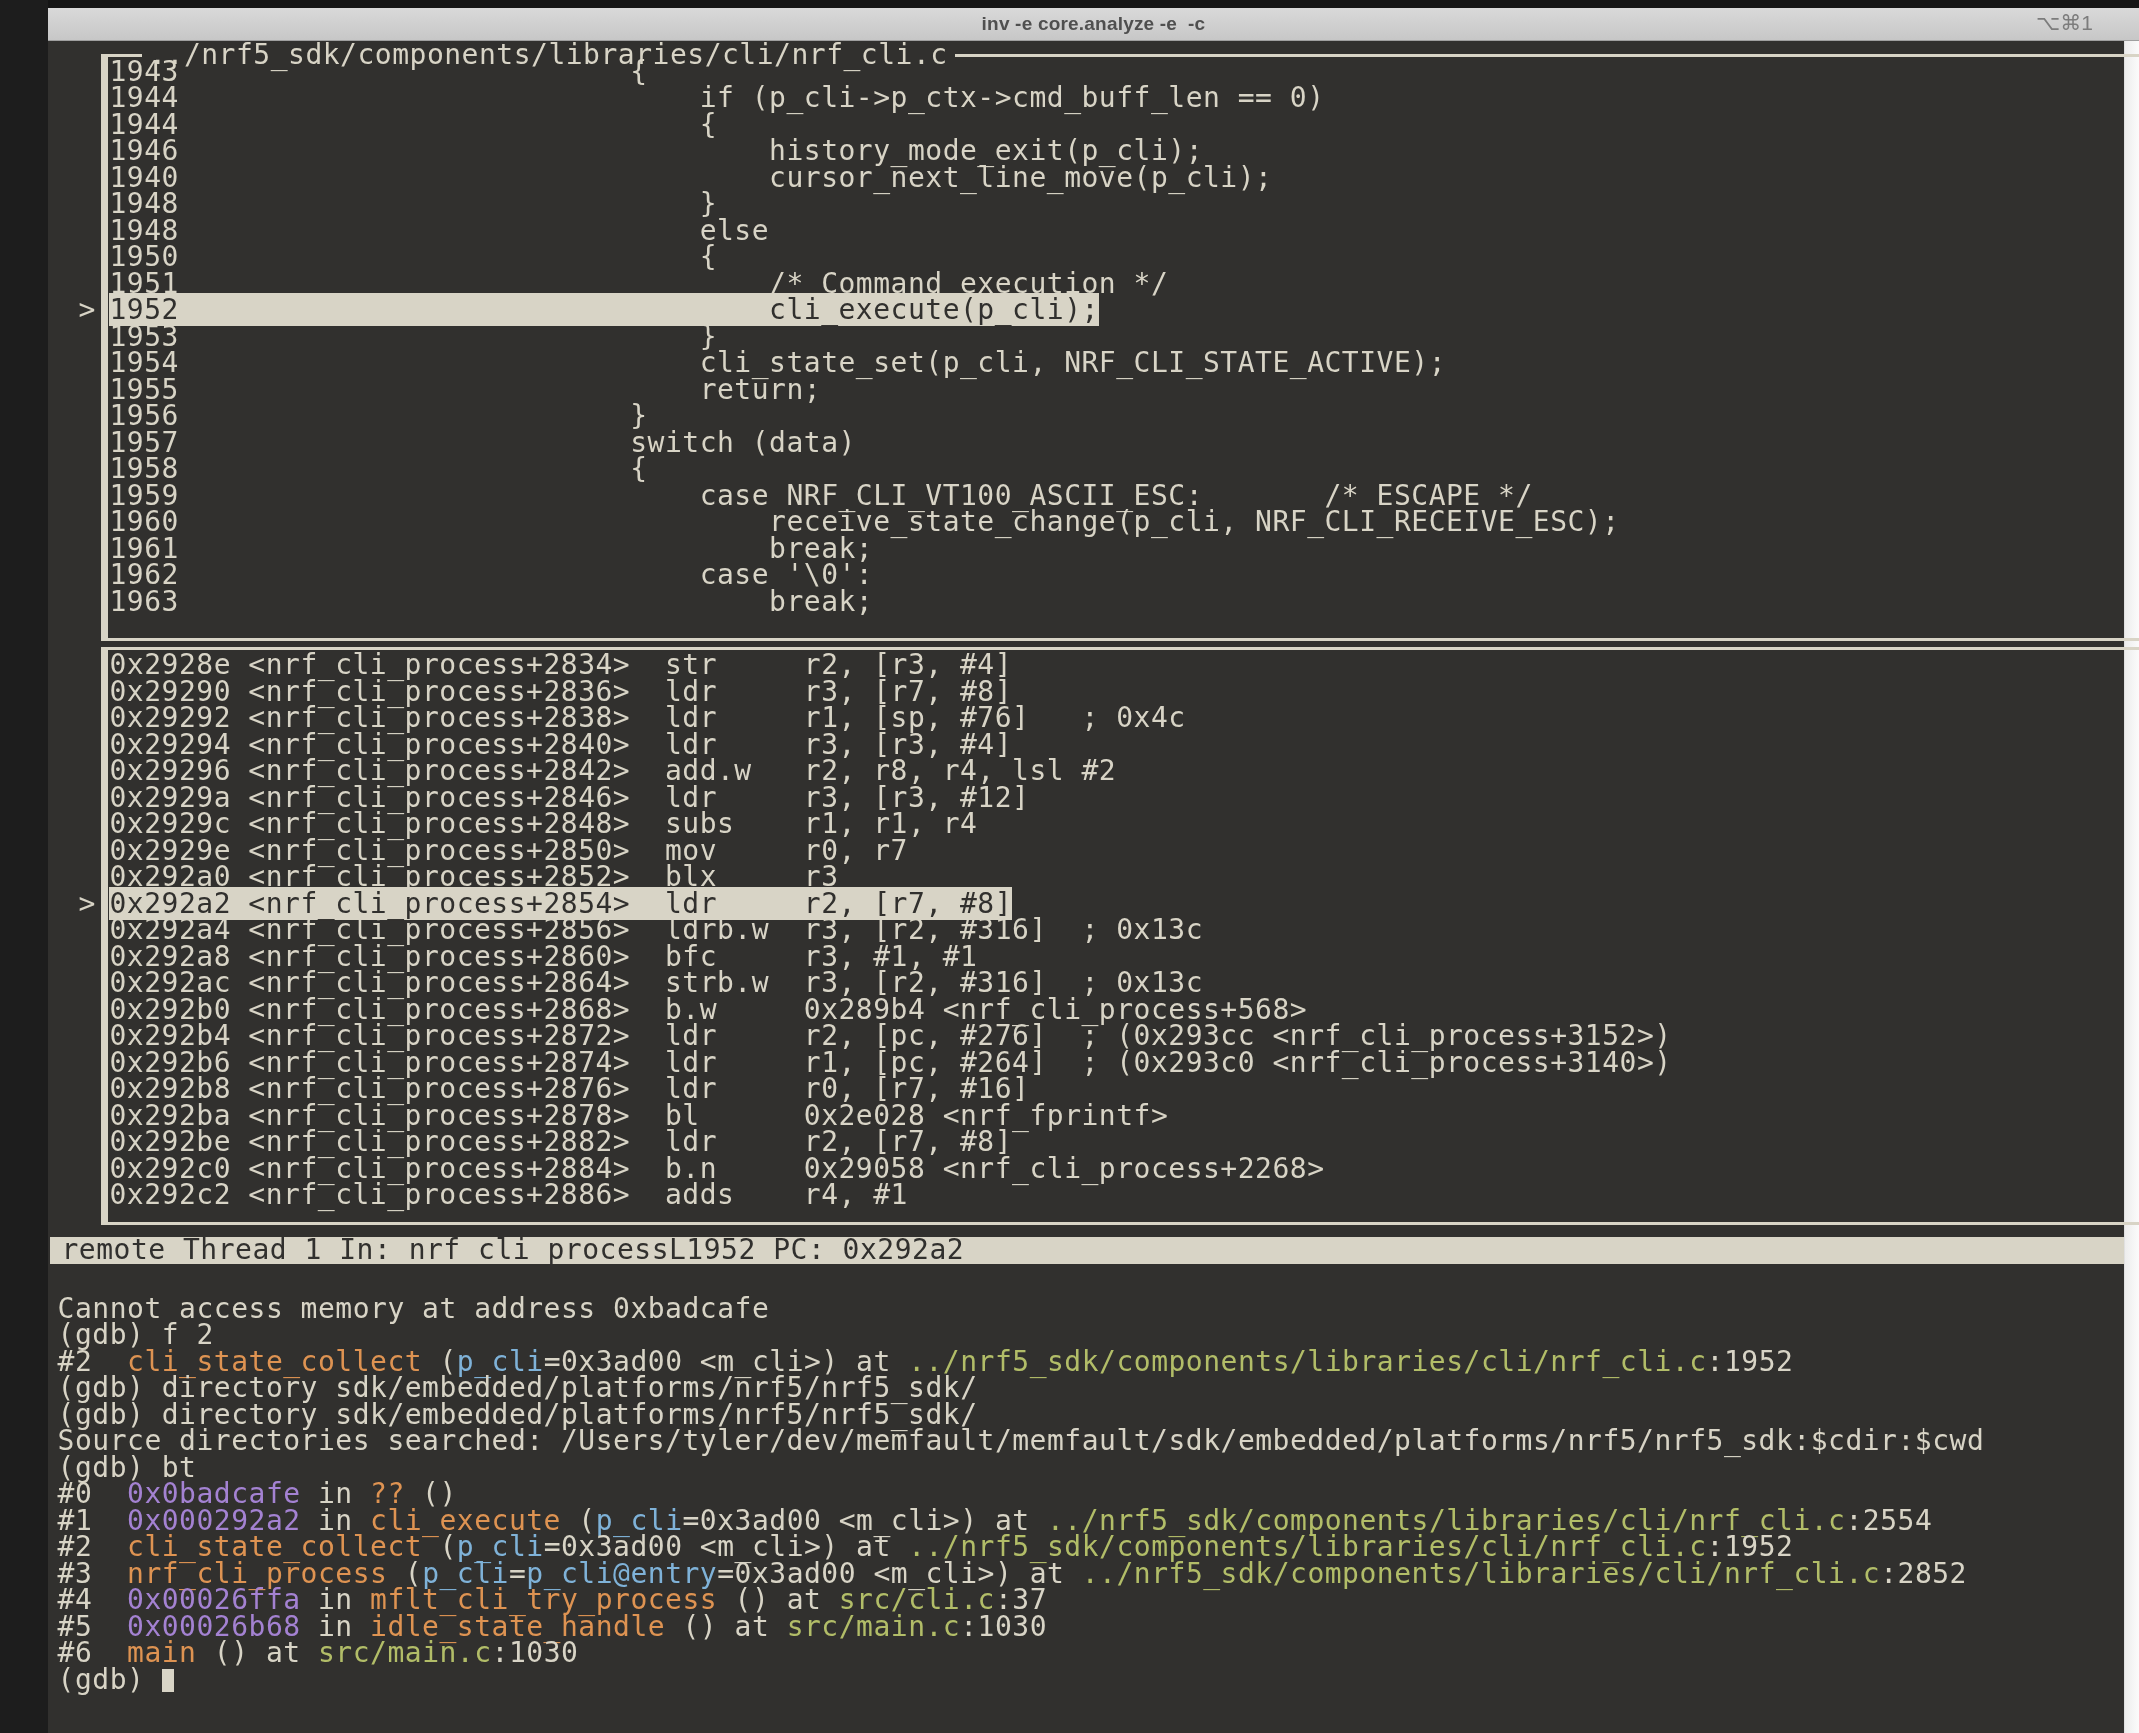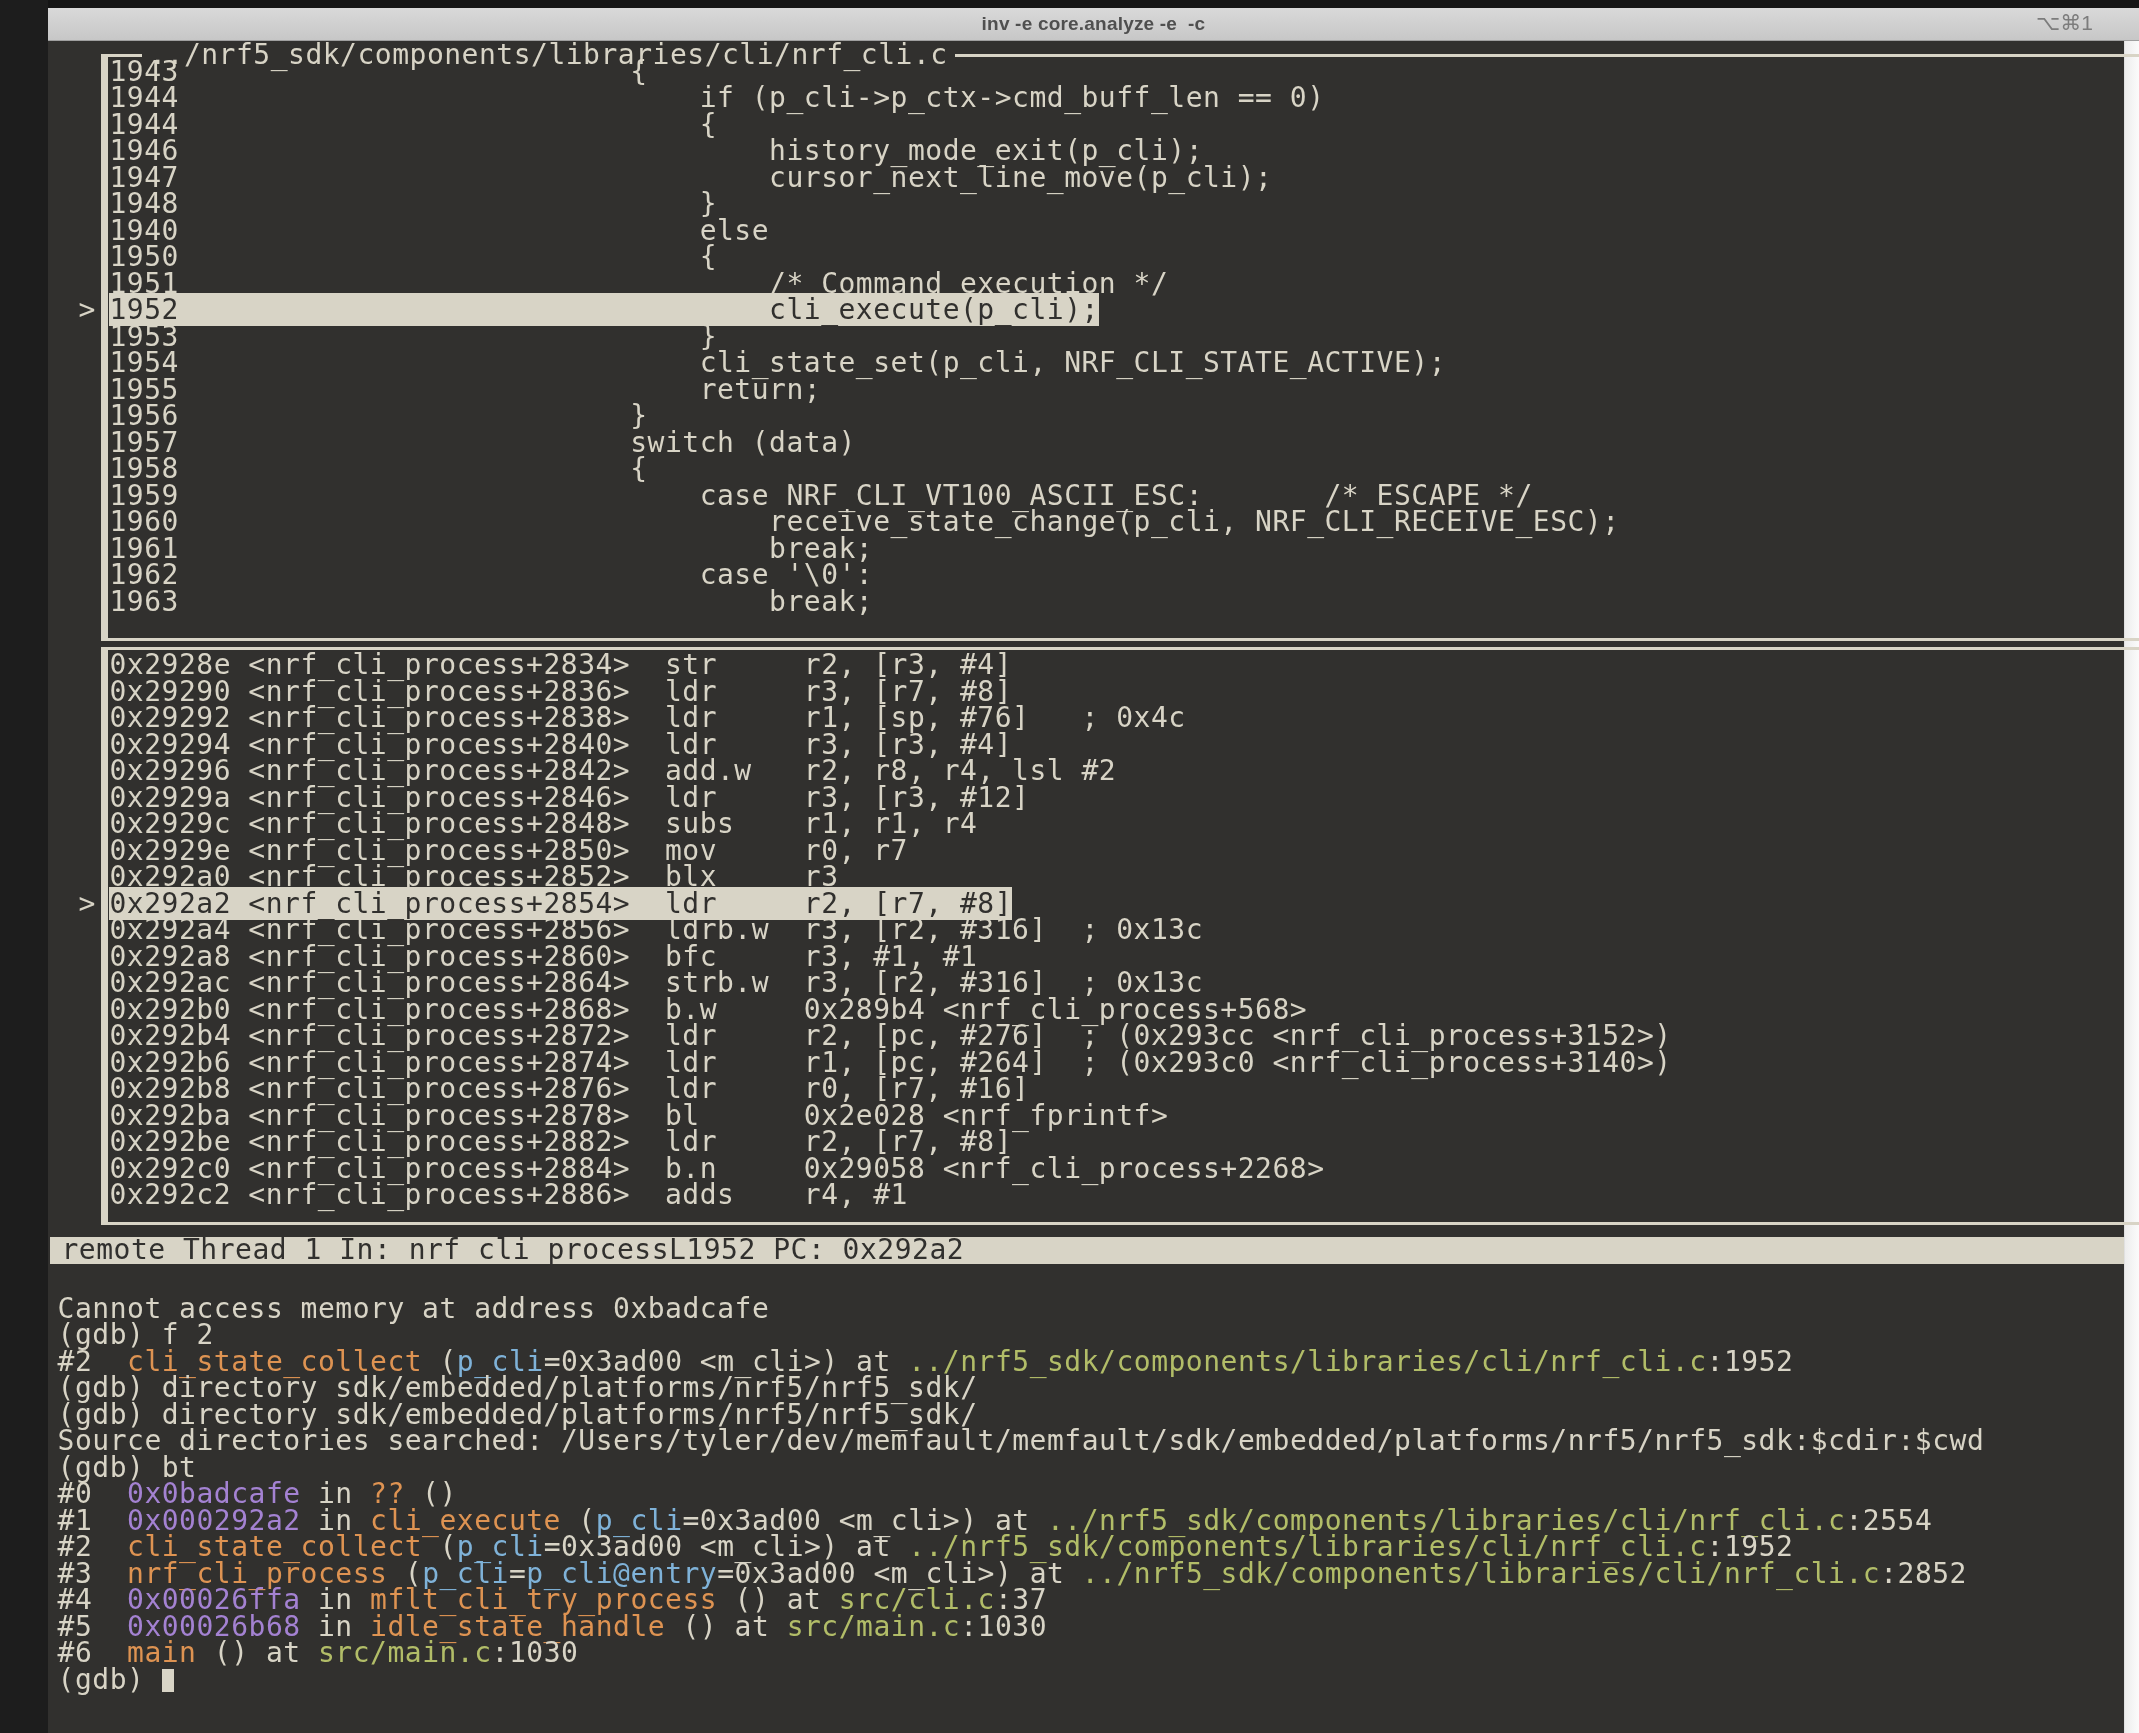--- a/index.html
+++ b/index.html
@@ -49,23 +49,23 @@
   <div class="terminal">
     <div class="scrollbar"></div>
 
     <div class="pane source-pane">
       <div class="pane-title">../nrf5_sdk/components/libraries/cli/nrf_cli.c</div>
       <div class="rows" id="src-rows">
           <div class="trow"><span class="ttext">1943                          {</span></div>
           <div class="trow"><span class="ttext">1944                              if (p_cli-&gt;p_ctx-&gt;cmd_buff_len == 0)</span></div>
           <div class="trow"><span class="ttext">1944                              {</span></div>
           <div class="trow"><span class="ttext">1946                                  history_mode_exit(p_cli);</span></div>
-          <div class="trow"><span class="ttext">1947                                  cursor_next_line_move(p_cli);</span></div>
+          <div class="trow"><span class="ttext">1940                                  cursor_next_line_move(p_cli);</span></div>
           <div class="trow"><span class="ttext">1948                              }</span></div>
-          <div class="trow"><span class="ttext">1940                              else</span></div>
+          <div class="trow"><span class="ttext">1948                              else</span></div>
           <div class="trow"><span class="ttext">1950                              {</span></div>
           <div class="trow"><span class="ttext">1951                                  /* Command execution */</span></div>
           <div class="trow"><span class="marker">&gt;</span><span class="ttext hl">1952                                  cli_execute(p_cli);</span></div>
           <div class="trow"><span class="ttext">1953                              }</span></div>
           <div class="trow"><span class="ttext">1954                              cli_state_set(p_cli, NRF_CLI_STATE_ACTIVE);</span></div>
           <div class="trow"><span class="ttext">1955                              return;</span></div>
           <div class="trow"><span class="ttext">1956                          }</span></div>
           <div class="trow"><span class="ttext">1957                          switch (data)</span></div>
           <div class="trow"><span class="ttext">1958                          {</span></div>
           <div class="trow"><span class="ttext">1959                              case NRF_CLI_VT100_ASCII_ESC:       /* ESCAPE */</span></div>

